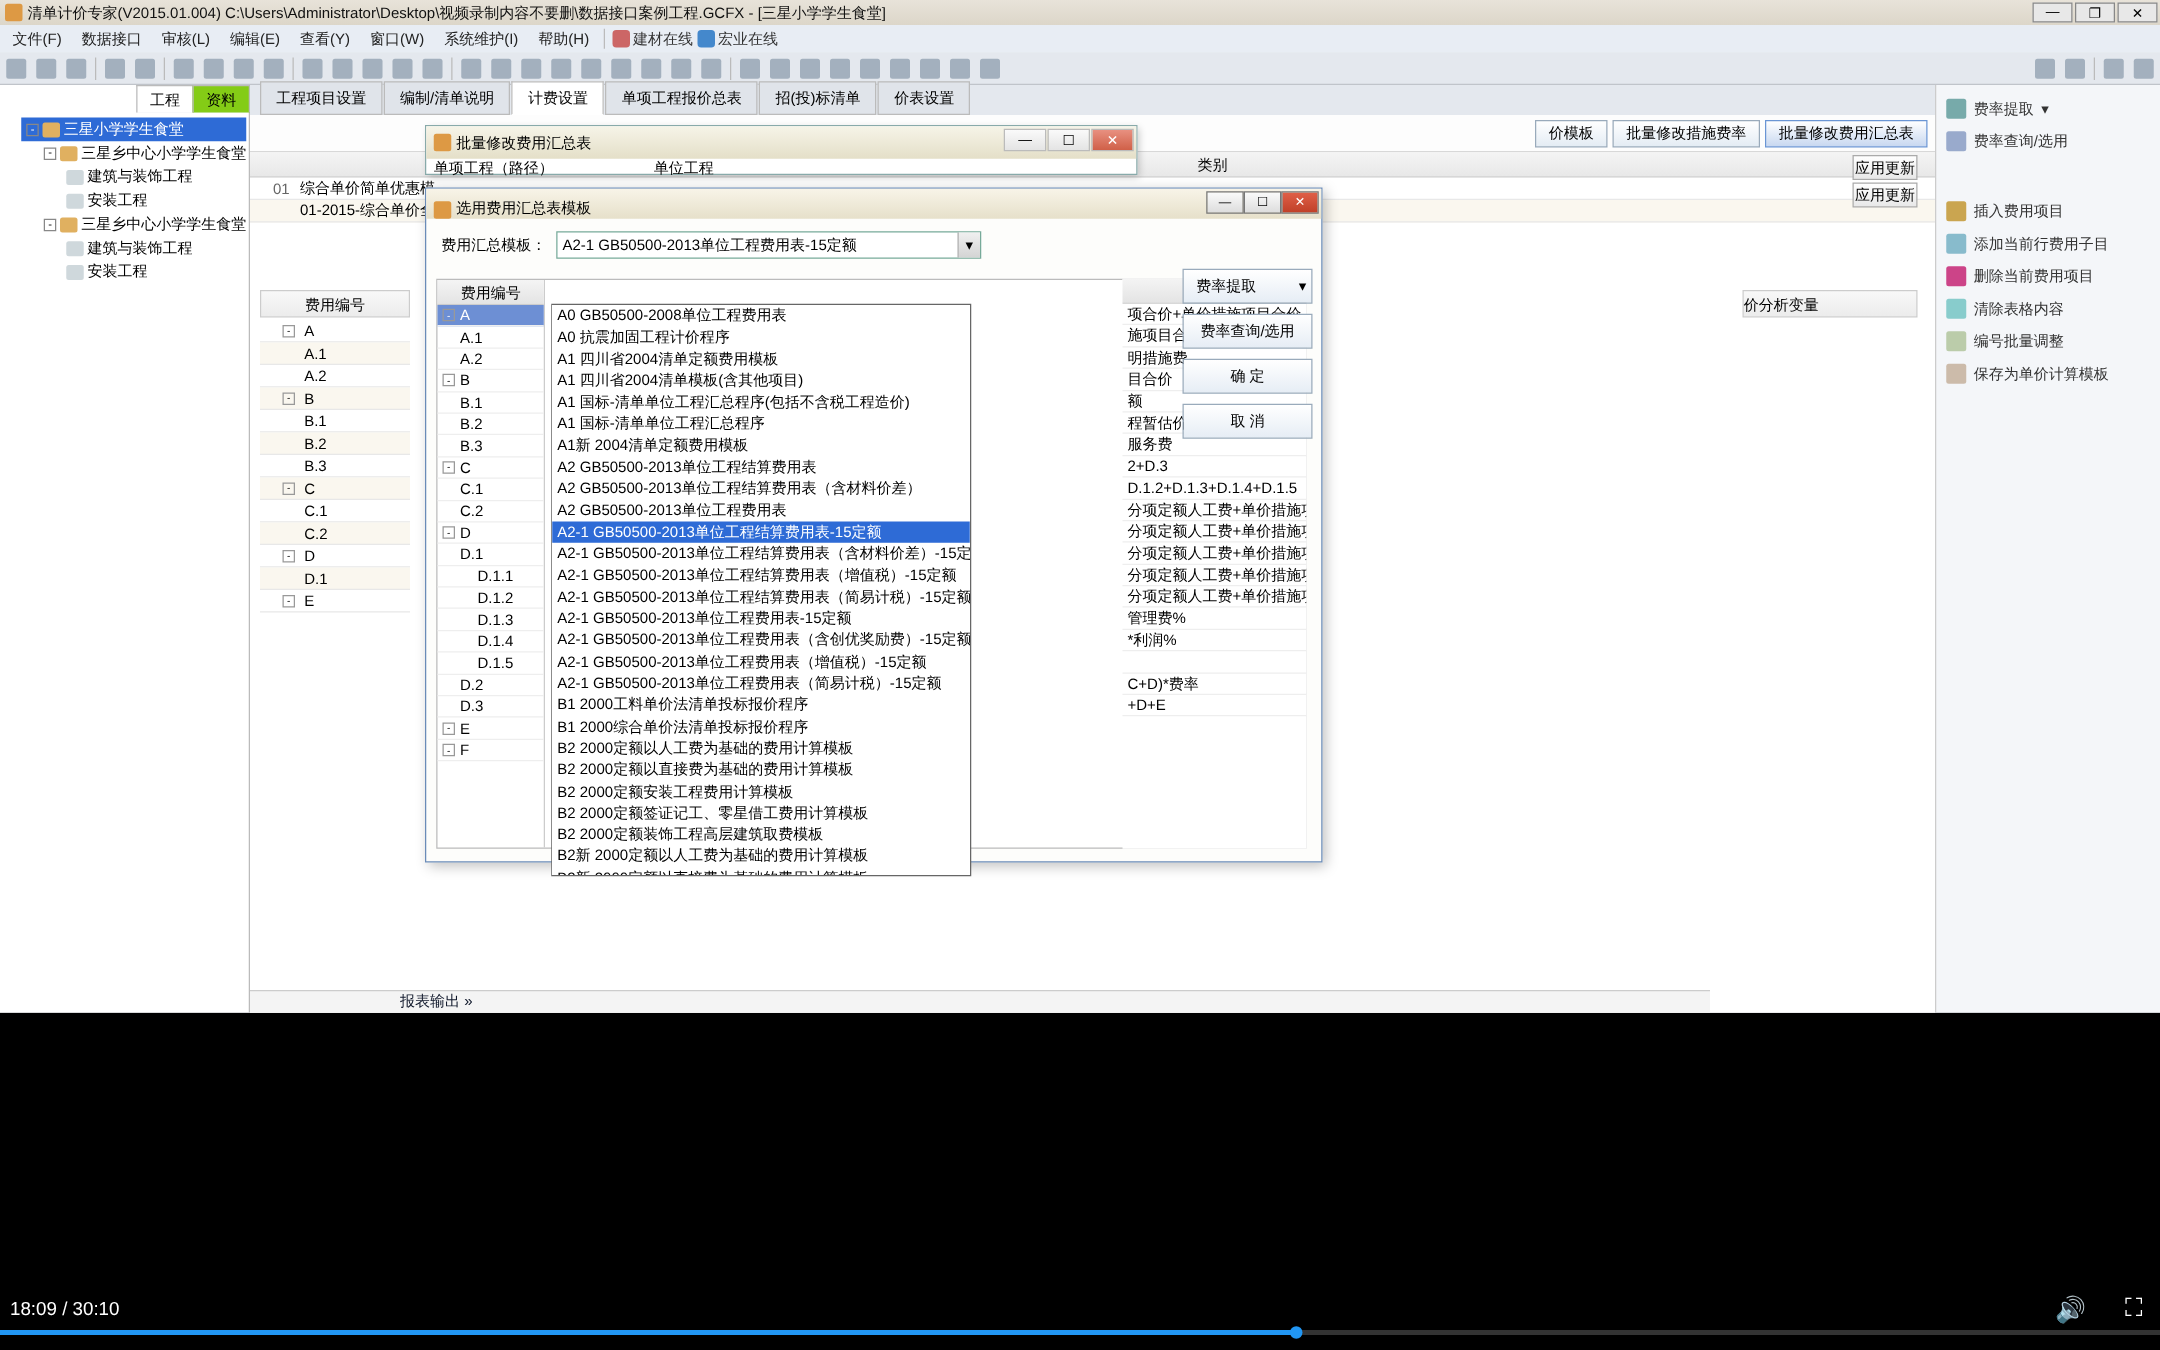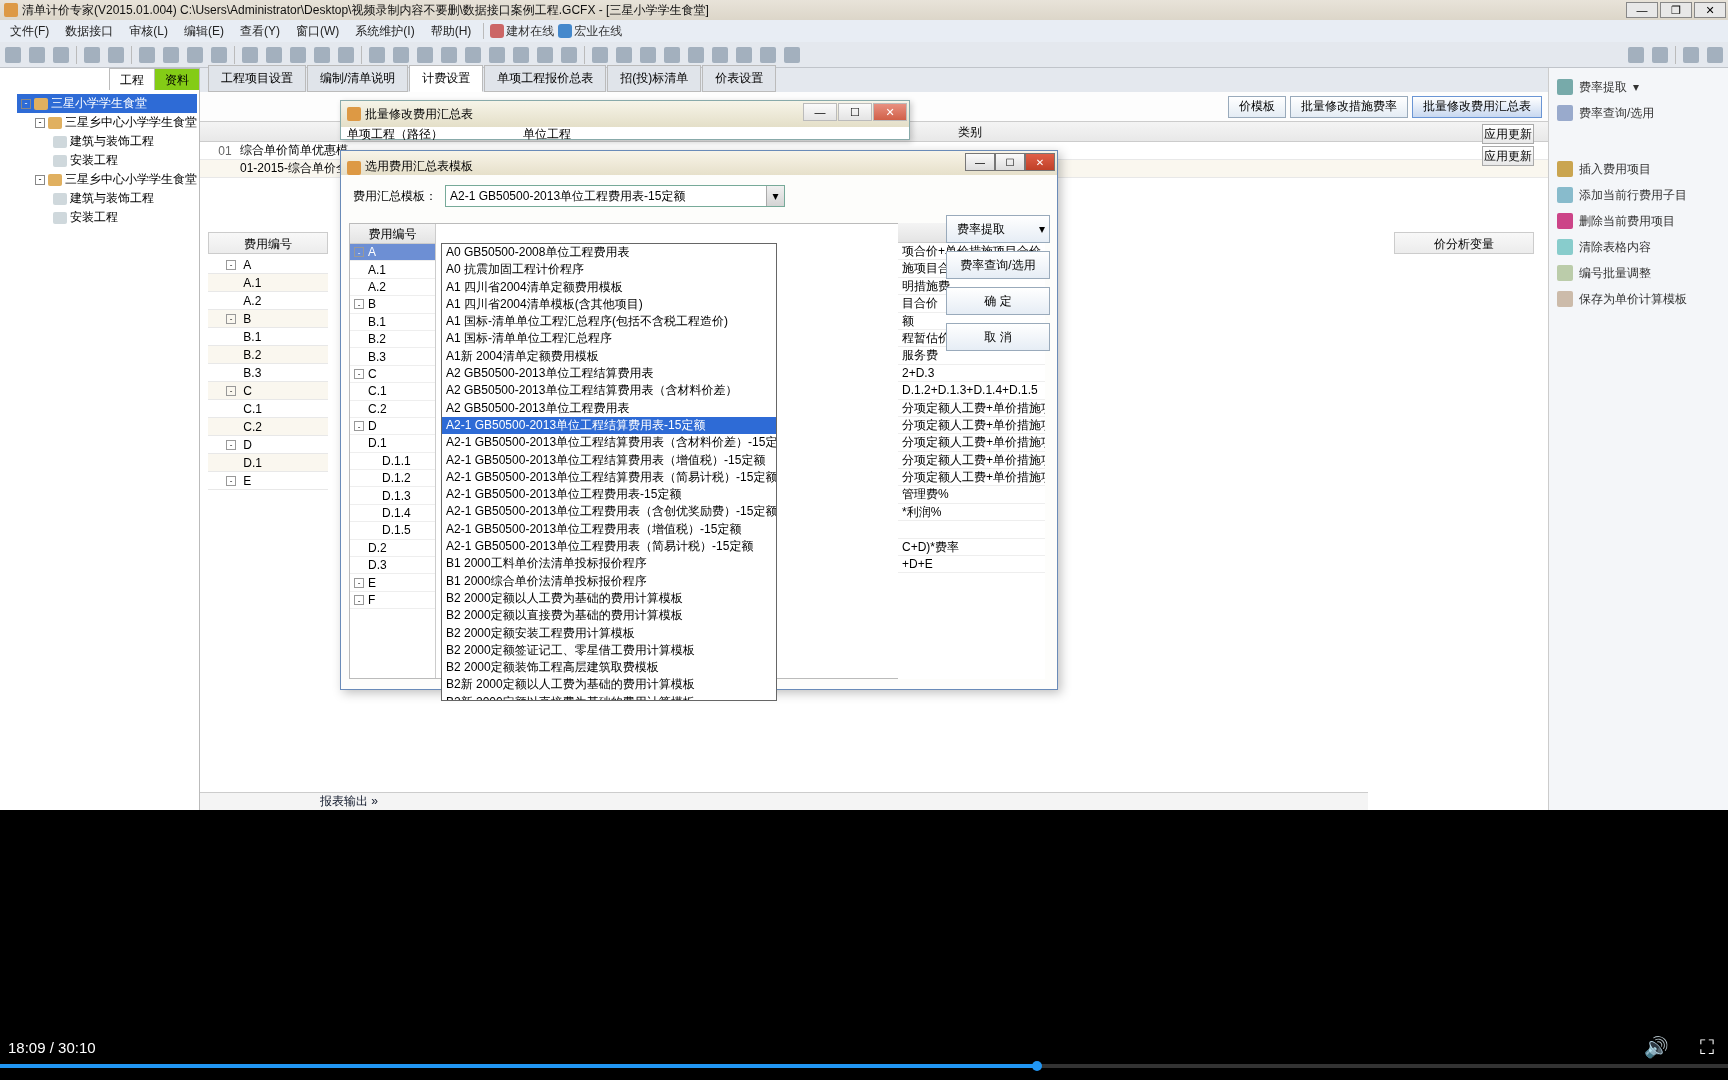--- a/index.html
+++ b/index.html
@@ -314,21 +314,21 @@
               <span>综合单价简单优惠模</span>
             </div>
       <div class="grid-row alt">
               <span class="grid-cell-num"></span>
               <span>01-2015-综合单价全费</span>
             </div>
       <div class="apply-btn" style="top:2px;right:14px;">应用更新</div>
       <div class="apply-btn" style="top:24px;right:14px;">应用更新</div>
 
       <div style="position:absolute;top:110px;left:8px;width:120px;height:22px;border:1px solid #ccc;background:linear-gradient(#f8f8f8,#ececec);text-align:center;line-height:22px;">费用编号</div>
-      <div style="position:absolute;top:110px;right:14px;width:140px;height:22px;border:1px solid #ccc;background:linear-gradient(#f8f8f8,#ececec);text-align:center;line-height:22px;">价分析变量</div>
+      <div style="position:absolute;top:110px;right:14px;width:140px;height:22px;border:1px solid #ccc;background:linear-gradient(#f8f8f8,#ececec);text-align:left;line-height:22px;">价分析变量</div>
       <div id="bg-fee-codes" style="position:absolute;top:134px;left:8px;width:120px;">
               <div class="grid-row" style="padding-left: 18px;"><span class="mg-t">-</span>&nbsp;A</div>
               <div class="grid-row alt" style="padding-left: 18px;"><span class="mg-indent"></span>&nbsp;A.1</div>
               <div class="grid-row" style="padding-left: 18px;"><span class="mg-indent"></span>&nbsp;A.2</div>
               <div class="grid-row alt" style="padding-left: 18px;"><span class="mg-t">-</span>&nbsp;B</div>
               <div class="grid-row" style="padding-left: 18px;"><span class="mg-indent"></span>&nbsp;B.1</div>
               <div class="grid-row alt" style="padding-left: 18px;"><span class="mg-indent"></span>&nbsp;B.2</div>
               <div class="grid-row" style="padding-left: 18px;"><span class="mg-indent"></span>&nbsp;B.3</div>
               <div class="grid-row alt" style="padding-left: 18px;"><span class="mg-t">-</span>&nbsp;C</div>
               <div class="grid-row" style="padding-left: 18px;"><span class="mg-indent"></span>&nbsp;C.1</div>

